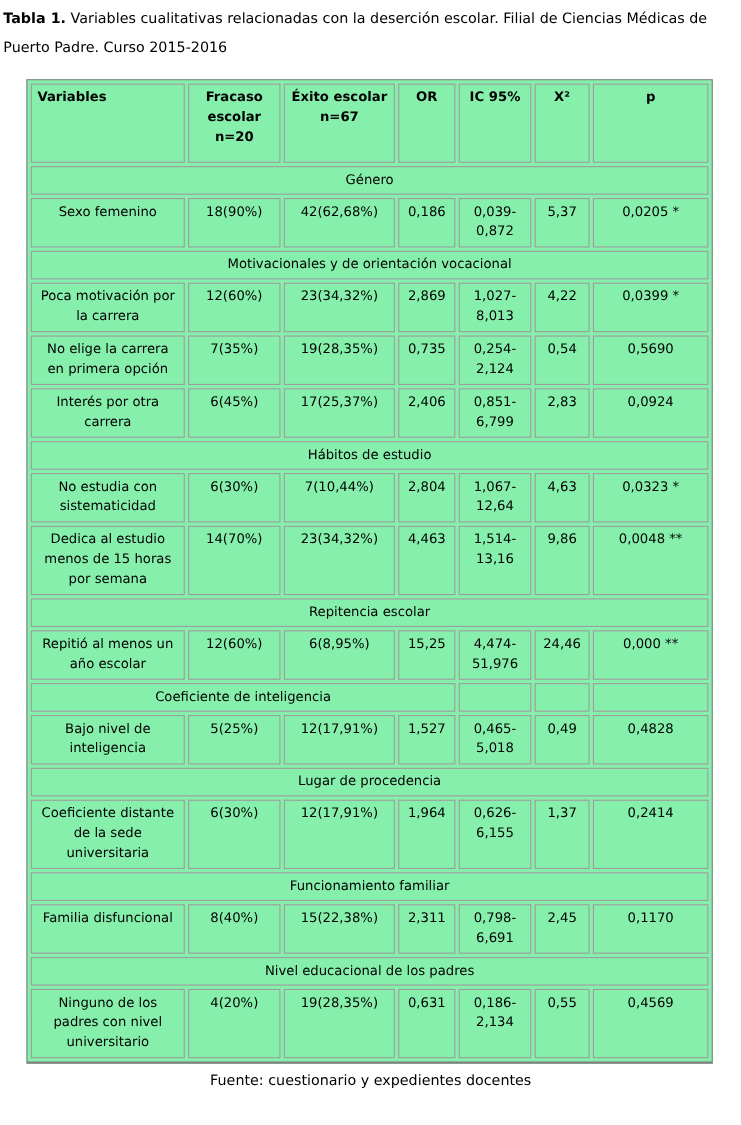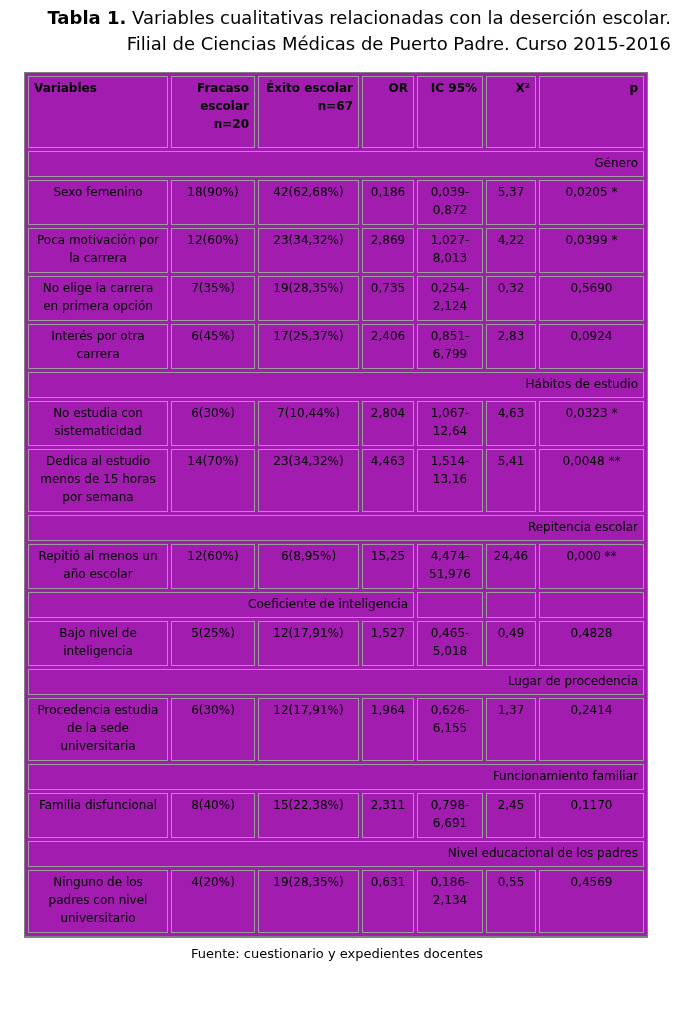--- a/index.html
+++ b/index.html
@@ -1,42 +1,42 @@
 <!DOCTYPE html>
 <html><head>
 <meta charset="utf-8">
 <style>
   html,body{margin:0;padding:0;background:#ffffff;}
   body{font-family:"DejaVu Sans","Liberation Sans",sans-serif;color:#000000;}
   .page{width:674px;box-sizing:border-box;}
-  .title{text-align:right;font-size:18px;line-height:26px;margin:5px 3px 3px 3px;}
+  .title{text-align:left;font-size:13px;line-height:26px;margin:5px 3px 3px 3px;}
   .title b{font-weight:bold;}
   table.results{
     border-collapse:separate;
     border-spacing:3px;
     table-layout:fixed;
     margin:15px 0 0 24px;
-    background:#a21caf;
+    background:#86efac;
     border:1px solid #7f7f7f;
     border-bottom-width:2px;
   }
   th,td{
     border:1px solid #9d9d9d;
     font-size:12px;
     line-height:18px;
     vertical-align:top;
     padding:2px 5px 5px 5px;
     white-space:pre-line;
     overflow:hidden;
   }
-  th{font-weight:bold;text-align:right;padding-bottom:14px;}
+  th{font-weight:bold;text-align:center;padding-bottom:14px;}
   th.left{text-align:left;}
   td{text-align:center;}
   td.var{text-align:center;}
-  td.section{text-align:right;padding:2px 5px 4px 5px;}
+  td.section{text-align:center;padding:2px 5px 4px 5px;}
   .caption{text-align:center;font-size:13px;line-height:25px;margin:3px 0 0 0;}
 </style>
 </head>
 <body>
 
 <div class="page">
 
   <p class="title"><b>Tabla 1.</b> <span>Variables cualitativas relacionadas con la deserción escolar. Filial de Ciencias Médicas de Puerto Padre. Curso 2015-2016</span></p>
 
   <table class="results">
@@ -71,37 +71,40 @@
           <td class="var">Sexo femenino</td>
           <td>18(90%)</td>
           <td>42(62,68%)</td>
           <td>0,186</td>
           <td>0,039-
 0,872</td>
           <td>5,37</td>
           <td>0,0205 *</td>
         </tr>
         <tr>
+          <td class="section" colspan="7">Motivacionales y de orientación vocacional</td>
+        </tr>
+        <tr>
           <td class="var">Poca motivación por la carrera</td>
           <td>12(60%)</td>
           <td>23(34,32%)</td>
           <td>2,869</td>
           <td>1,027-
 8,013</td>
           <td>4,22</td>
           <td>0,0399 *</td>
         </tr>
         <tr>
           <td class="var">No elige la carrera en primera opción</td>
           <td>7(35%)</td>
           <td>19(28,35%)</td>
           <td>0,735</td>
           <td>0,254-
 2,124</td>
-          <td>0,32</td>
+          <td>0,54</td>
           <td>0,5690</td>
         </tr>
         <tr>
           <td class="var">Interés por otra carrera</td>
           <td>6(45%)</td>
           <td>17(25,37%)</td>
           <td>2,406</td>
           <td>0,851-
 6,799</td>
           <td>2,83</td>
@@ -120,21 +123,21 @@
           <td>4,63</td>
           <td>0,0323 *</td>
         </tr>
         <tr>
           <td class="var">Dedica al estudio menos de 15 horas por semana</td>
           <td>14(70%)</td>
           <td>23(34,32%)</td>
           <td>4,463</td>
           <td>1,514-
 13,16</td>
-          <td>5,41</td>
+          <td>9,86</td>
           <td>0,0048 **</td>
         </tr>
         <tr>
           <td class="section" colspan="7">Repitencia escolar</td>
         </tr>
         <tr>
           <td class="var">Repitió al menos un año escolar</td>
           <td>12(60%)</td>
           <td>6(8,95%)</td>
           <td>15,25</td>
@@ -156,21 +159,21 @@
           <td>1,527</td>
           <td>0,465-
 5,018</td>
           <td>0,49</td>
           <td>0,4828</td>
         </tr>
         <tr>
           <td class="section" colspan="7">Lugar de procedencia</td>
         </tr>
         <tr>
-          <td class="var">Procedencia estudia de la sede universitaria</td>
+          <td class="var">Coeficiente distante de la sede universitaria</td>
           <td>6(30%)</td>
           <td>12(17,91%)</td>
           <td>1,964</td>
           <td>0,626-
 6,155</td>
           <td>1,37</td>
           <td>0,2414</td>
         </tr>
         <tr>
           <td class="section" colspan="7">Funcionamiento familiar</td>

